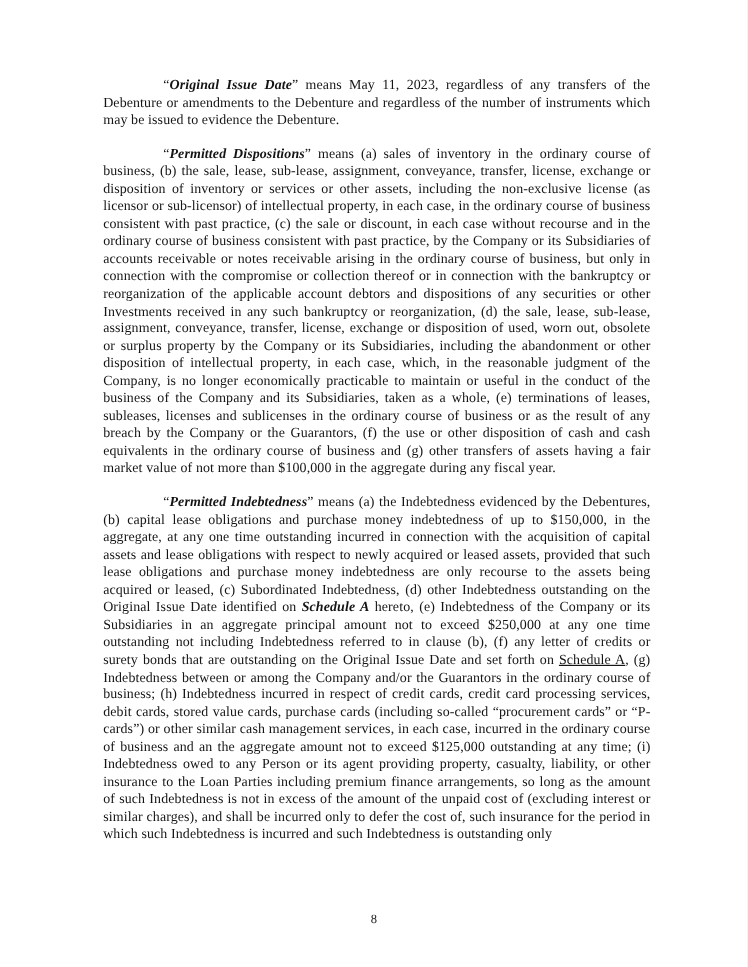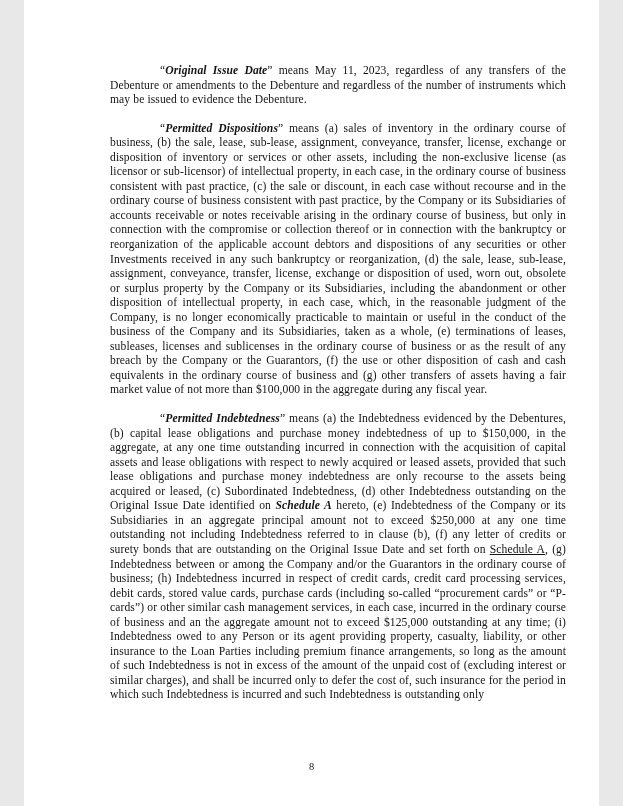--- a/index.html
+++ b/index.html
@@ -1,18 +1,18 @@
 <!DOCTYPE html>
 <html><head>
 <meta charset="utf-8">
 <style>
   html,body { margin:0; padding:0; background:#e8e8e8; }
   .page {
     position:relative;
-    width:575px; height:806px;
+    width:623px; height:806px;
     margin:0 auto;
     background:#ffffff;
     font-family:"Liberation Serif", serif;
     color:#141414;
     box-sizing:border-box;
     overflow:hidden;
   }
   .content {
     position:absolute;
     left:86px; top:64px;

